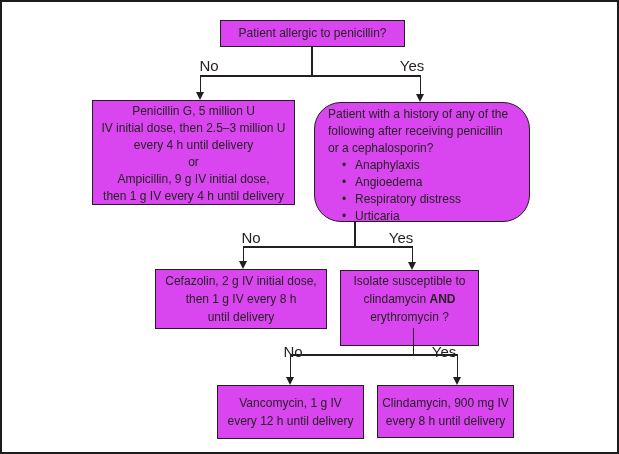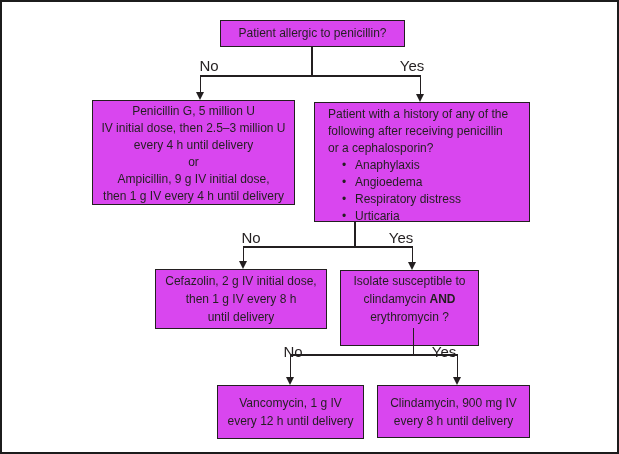--- a/index.html
+++ b/index.html
@@ -40,21 +40,21 @@
   }
   .branch-label {
     position: absolute;
     font-size: 15px;
     color: #231f20;
     transform: translateX(-50%);
     white-space: nowrap;
   }
   .bullet-row { display: flex; line-height: 17px; margin-left: 14px; }
   .bullet-glyph { width: 13px; flex: 0 0 13px; }
-  .history-text { padding: 3px 0 0 13px; text-align: left; }
+  .history-text { padding: 3px 0 0 13px; text-align: left; border-radius: 27px; }
   b { font-weight: bold; }
 </style>
 </head>
 <body>
 
 <div class="canvas">
 
   <div class="box centered" style="left:218px; top:18px; width:185px; height:27px; line-height:24px;">
     <span class="line">Patient allergic to penicillin?</span>
   </div>
@@ -127,18 +127,18 @@
   <div class="vline" style="left:454.5px; top:352px; height:24px;"></div>
   <div class="arrow-down" style="left:450.5px; top:375px;"></div>
   <div class="branch-label" style="left:291px; top:341px;">No</div>
   <div class="branch-label" style="left:442px; top:341px;">Yes</div>
 
   <div class="box centered lh18" style="left:215px; top:383px; width:147px; height:54px; padding-top:8px;">
     <span class="line">Vancomycin, 1 g IV</span>
     <span class="line">every 12 h until delivery</span>
   </div>
 
-  <div class="box centered lh18" style="left:375px; top:383px; width:153px; height:53px; padding-top:8px;">
+  <div class="box centered lh18" style="left:375px; top:383px; width:137px; height:53px; padding-top:8px;">
     <span class="line">Clindamycin, 900 mg IV</span>
     <span class="line">every 8 h until delivery</span>
   </div>
 
 </div>
 
 </body></html>

